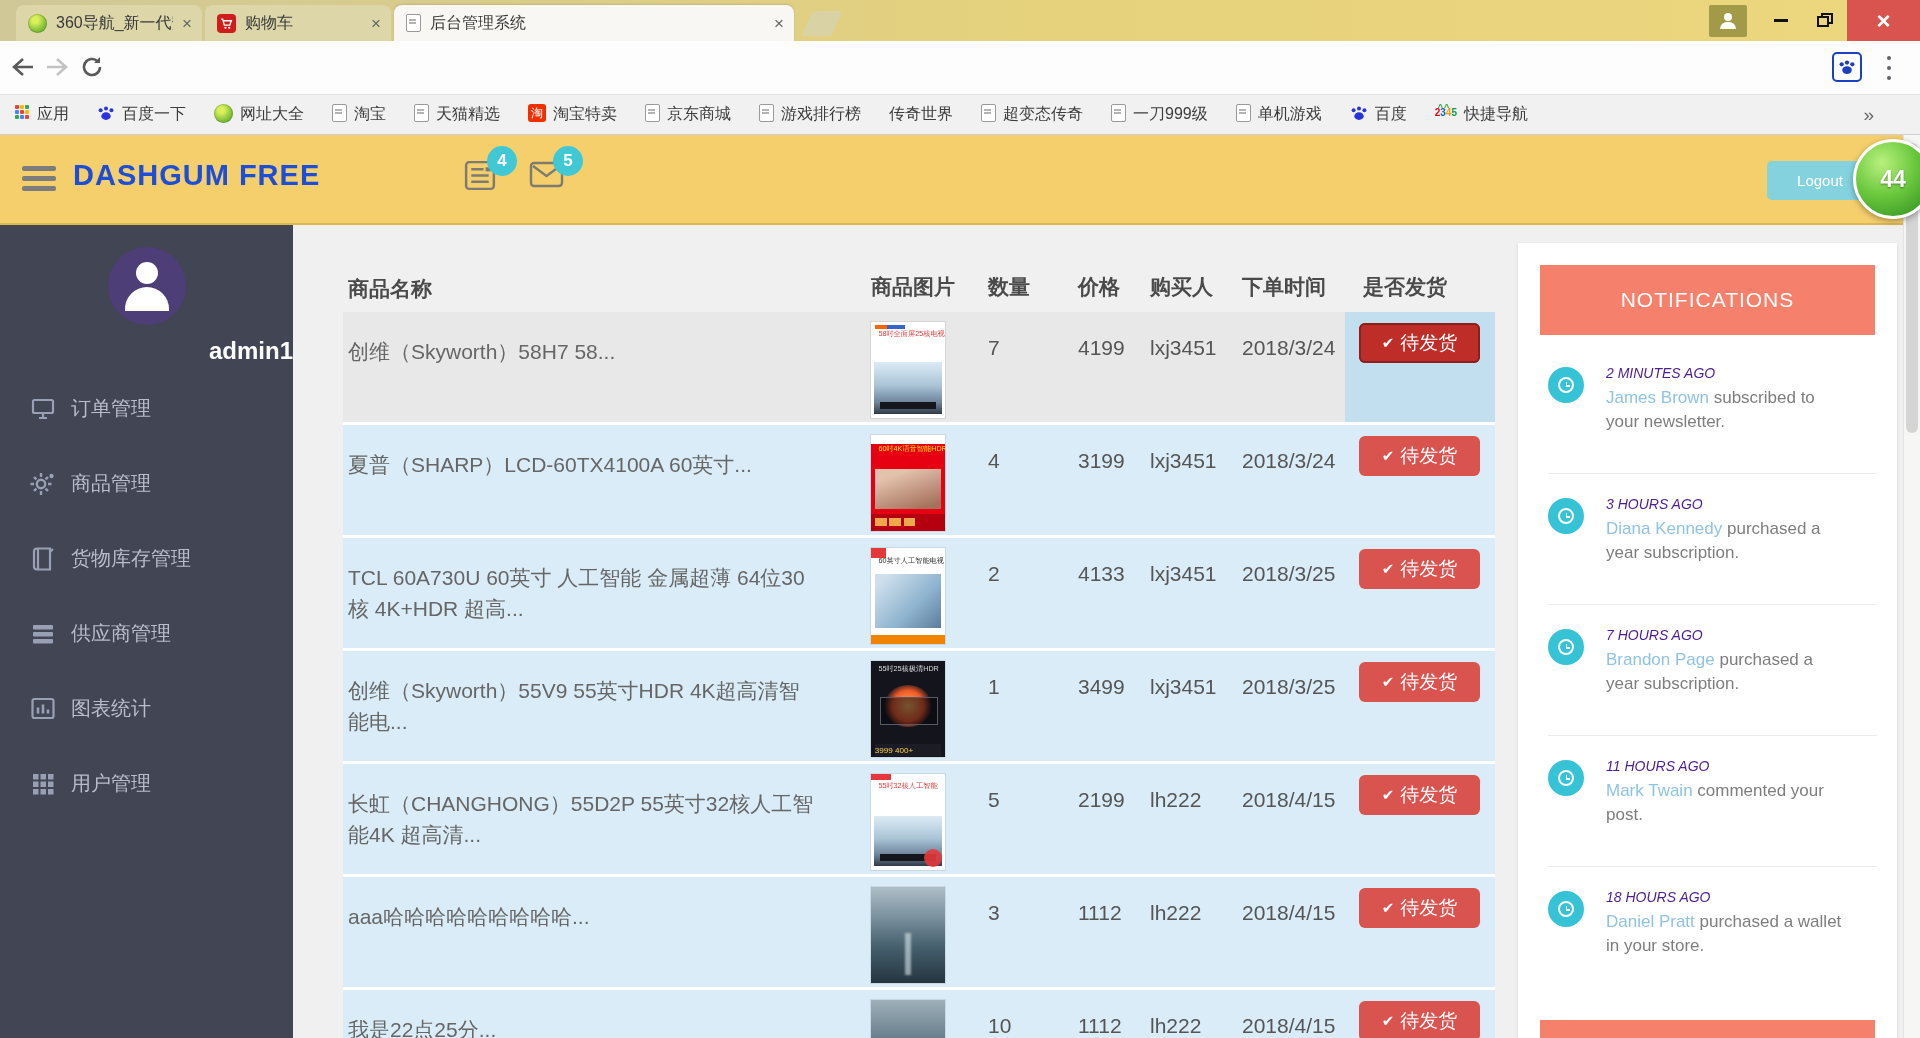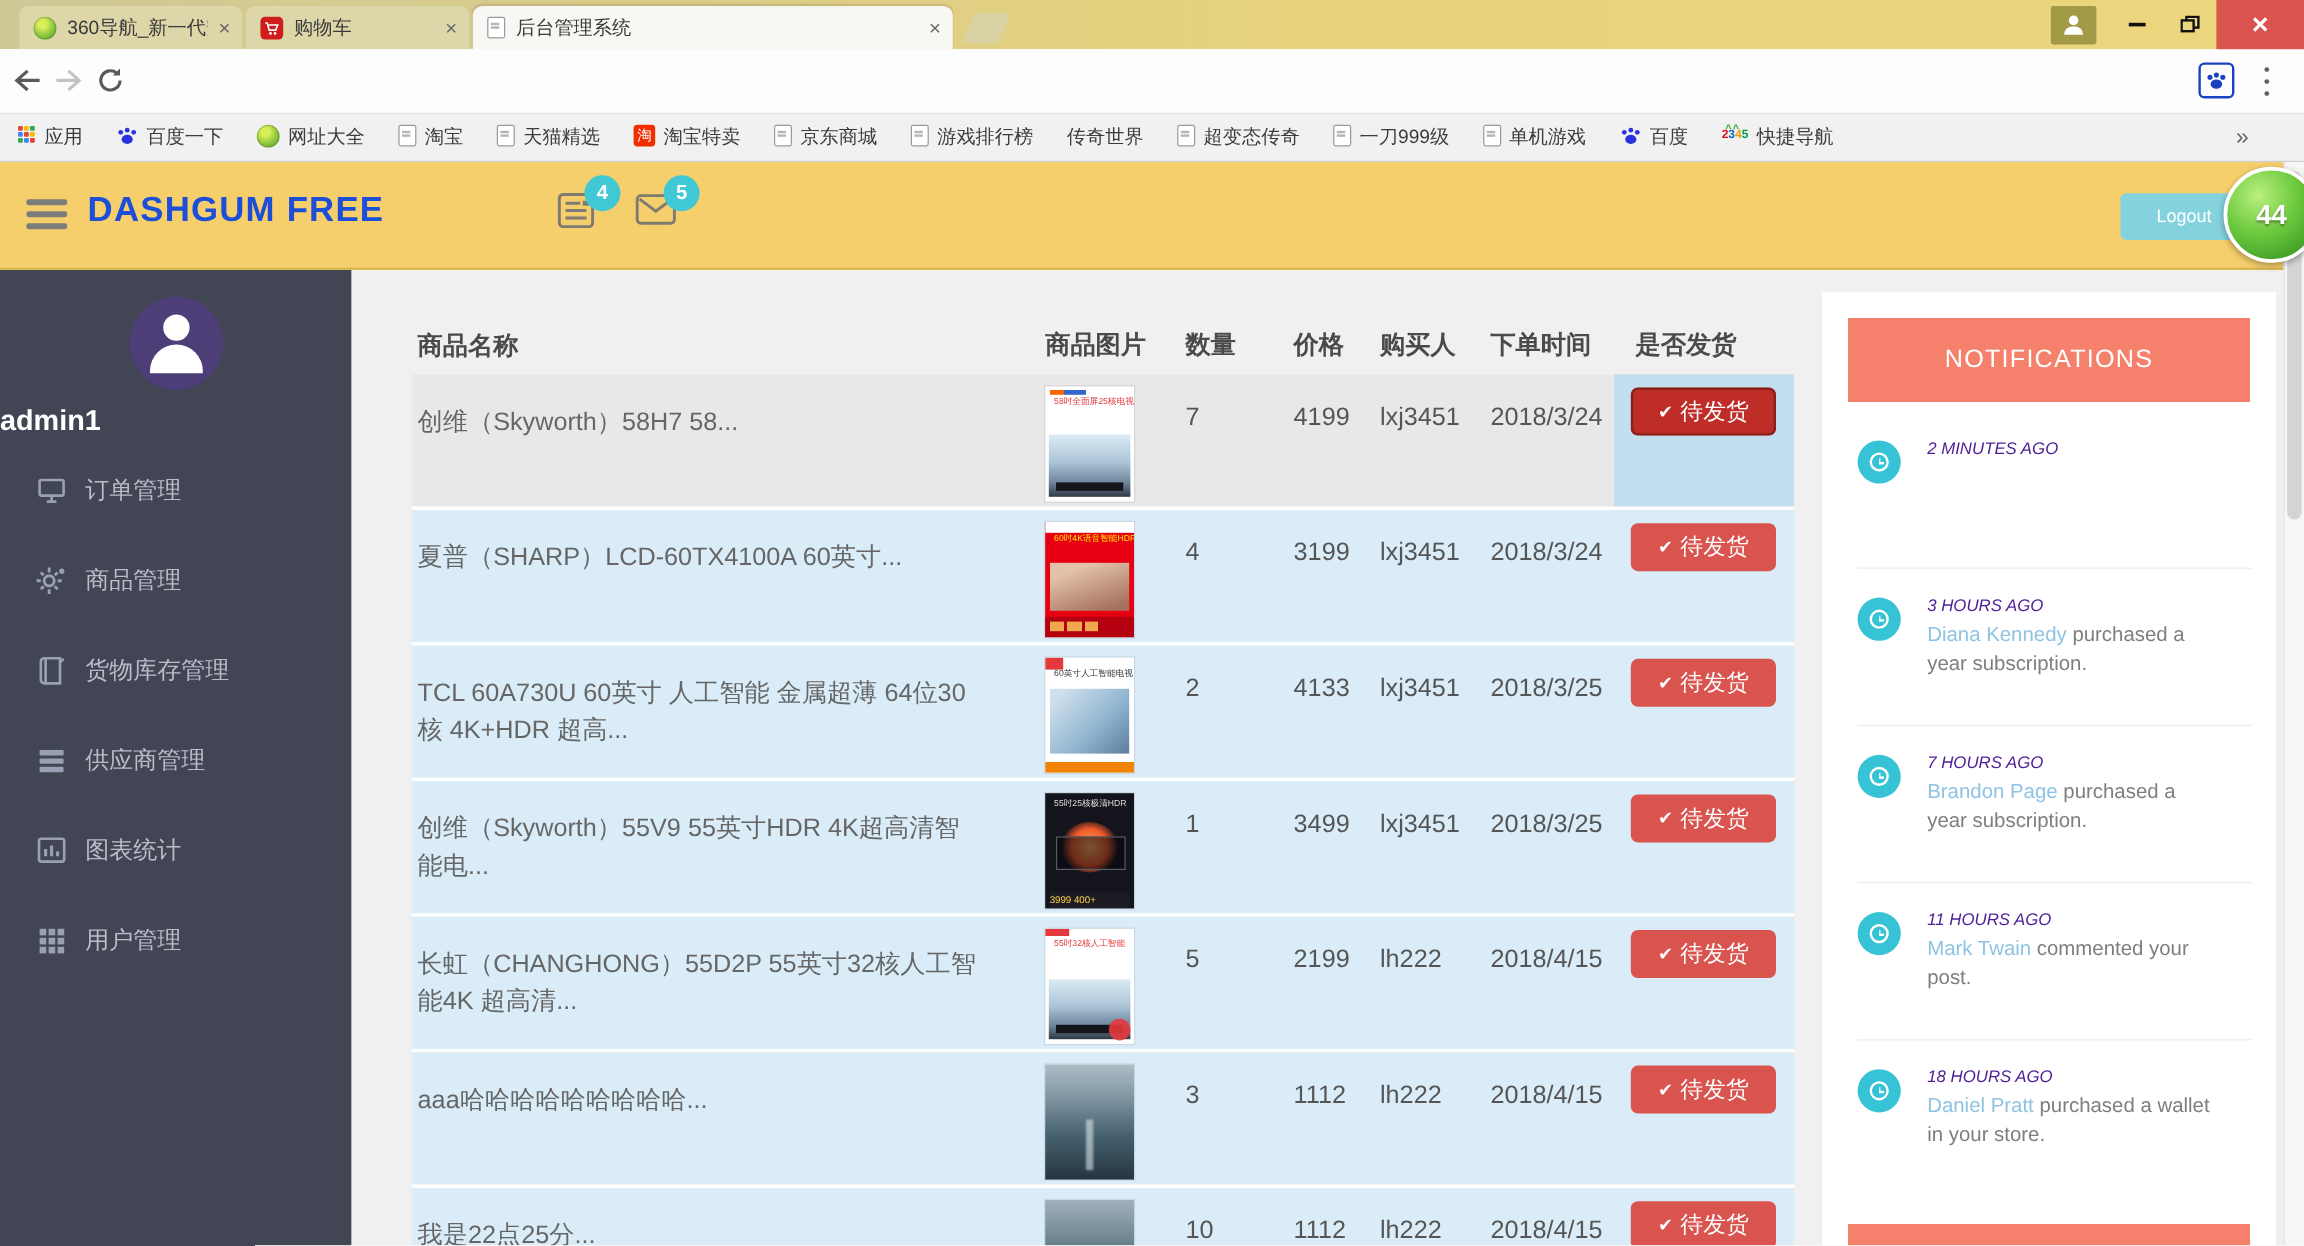--- a/index.html
+++ b/index.html
@@ -77,21 +77,21 @@
               color:#fff;font-size:15px;font-family:inherit;}
   #speedball{position:absolute;left:1853px;top:139px;width:80px;height:80px;border-radius:50%;border:3px solid #fff;box-sizing:border-box;
              background:radial-gradient(circle at 35% 28%,#b9f07e 0%,#6cc93e 45%,#3f9e27 82%);box-shadow:0 2px 6px rgba(0,0,0,.35);
              color:#fff;font-size:23px;font-weight:bold;display:flex;align-items:center;justify-content:center;z-index:50;text-shadow:0 1px 2px rgba(0,0,0,.4);}
 
   
   #sidebar{position:absolute;left:0;top:225px;width:293px;bottom:0;background:#414554;}
   .avatar{width:78px;height:78px;border-radius:50%;background:#4e3e78;margin:22px auto 0;display:flex;flex-direction:column;align-items:center;justify-content:center;overflow:hidden;}
   .av-head{width:22px;height:22px;border-radius:50%;background:#fff;}
   .av-body{width:44px;height:24px;border-radius:22px 22px 0 0;background:#fff;margin-top:3px;}
-  .username{text-align:left;color:#fff;font-weight:bold;font-size:24px;margin-top:12px;}
+  .username{text-align:right;color:#fff;font-weight:bold;font-size:24px;margin-top:12px;}
   .menu{margin-top:6px;}
   .menu-item{height:75px;display:flex;align-items:center;padding-left:30px;gap:15px;color:#b9bdca;font-size:20px;}
   .menu-item svg{flex:none;}
 
   
   #main{position:absolute;left:293px;top:225px;right:0;bottom:0;background:#f0f0f0;overflow:hidden;}
   #orders{position:absolute;left:50px;top:0;width:1152px;}
   .t-head,.t-row{display:grid;grid-template-columns:517px 115px 85px 75px 90px 120px 150px;}
   .t-head{height:87px;}
   .t-head .hc{padding-top:48px;font-size:21px;font-weight:bold;color:#4a4a4a;box-sizing:border-box;}
@@ -549,20 +549,21 @@
 
     <div id="notif">
       <div class="panel-head">NOTIFICATIONS</div>
       <ul class="nlist">
         <li class="nitem">
           <span class="nicon">
               <span class="clock"></span>
             </span>
           <span>
               <div class="ntime">2 MINUTES AGO</div>
+          <div class="nbody"><span class="nlink">James Brown</span><span> subscribed to your newsletter.</span></div>
             </span>
         </li>
         <li class="nitem">
           <span class="nicon">
               <span class="clock"></span>
             </span>
           <span>
               <div class="ntime">3 HOURS AGO</div>
           <div class="nbody"><span class="nlink">Diana Kennedy</span><span> purchased a year subscription.</span></div>
             </span>

